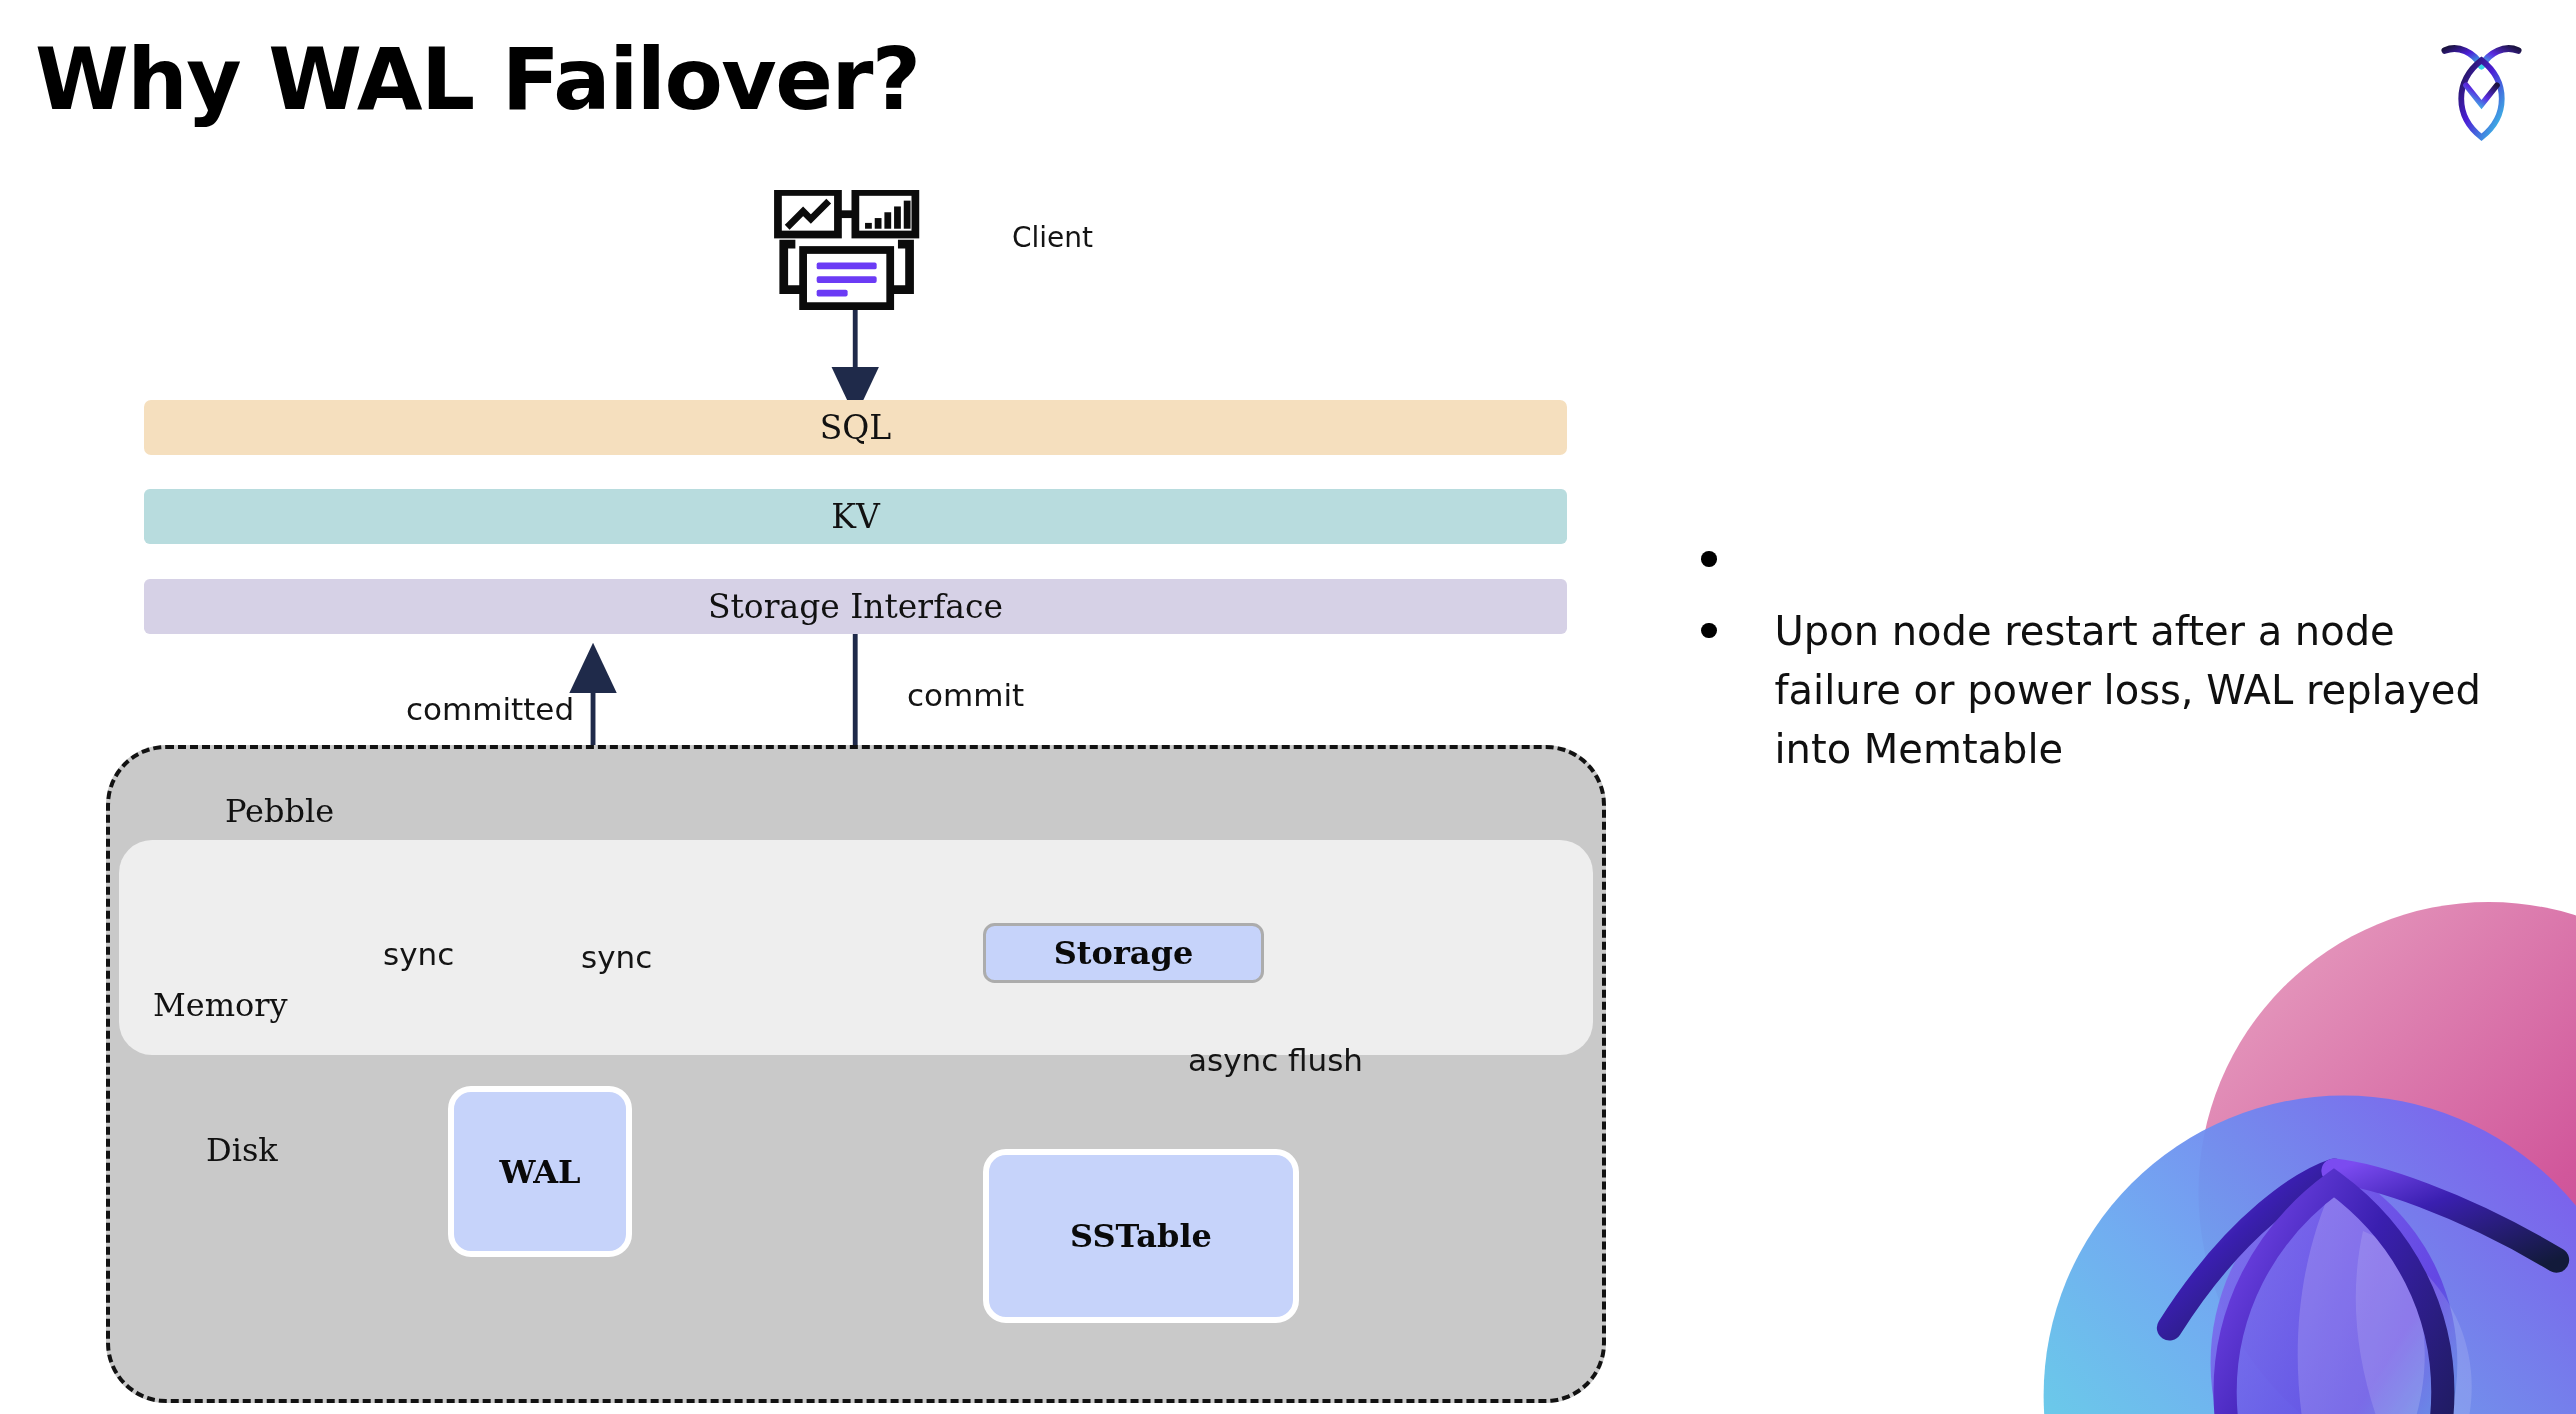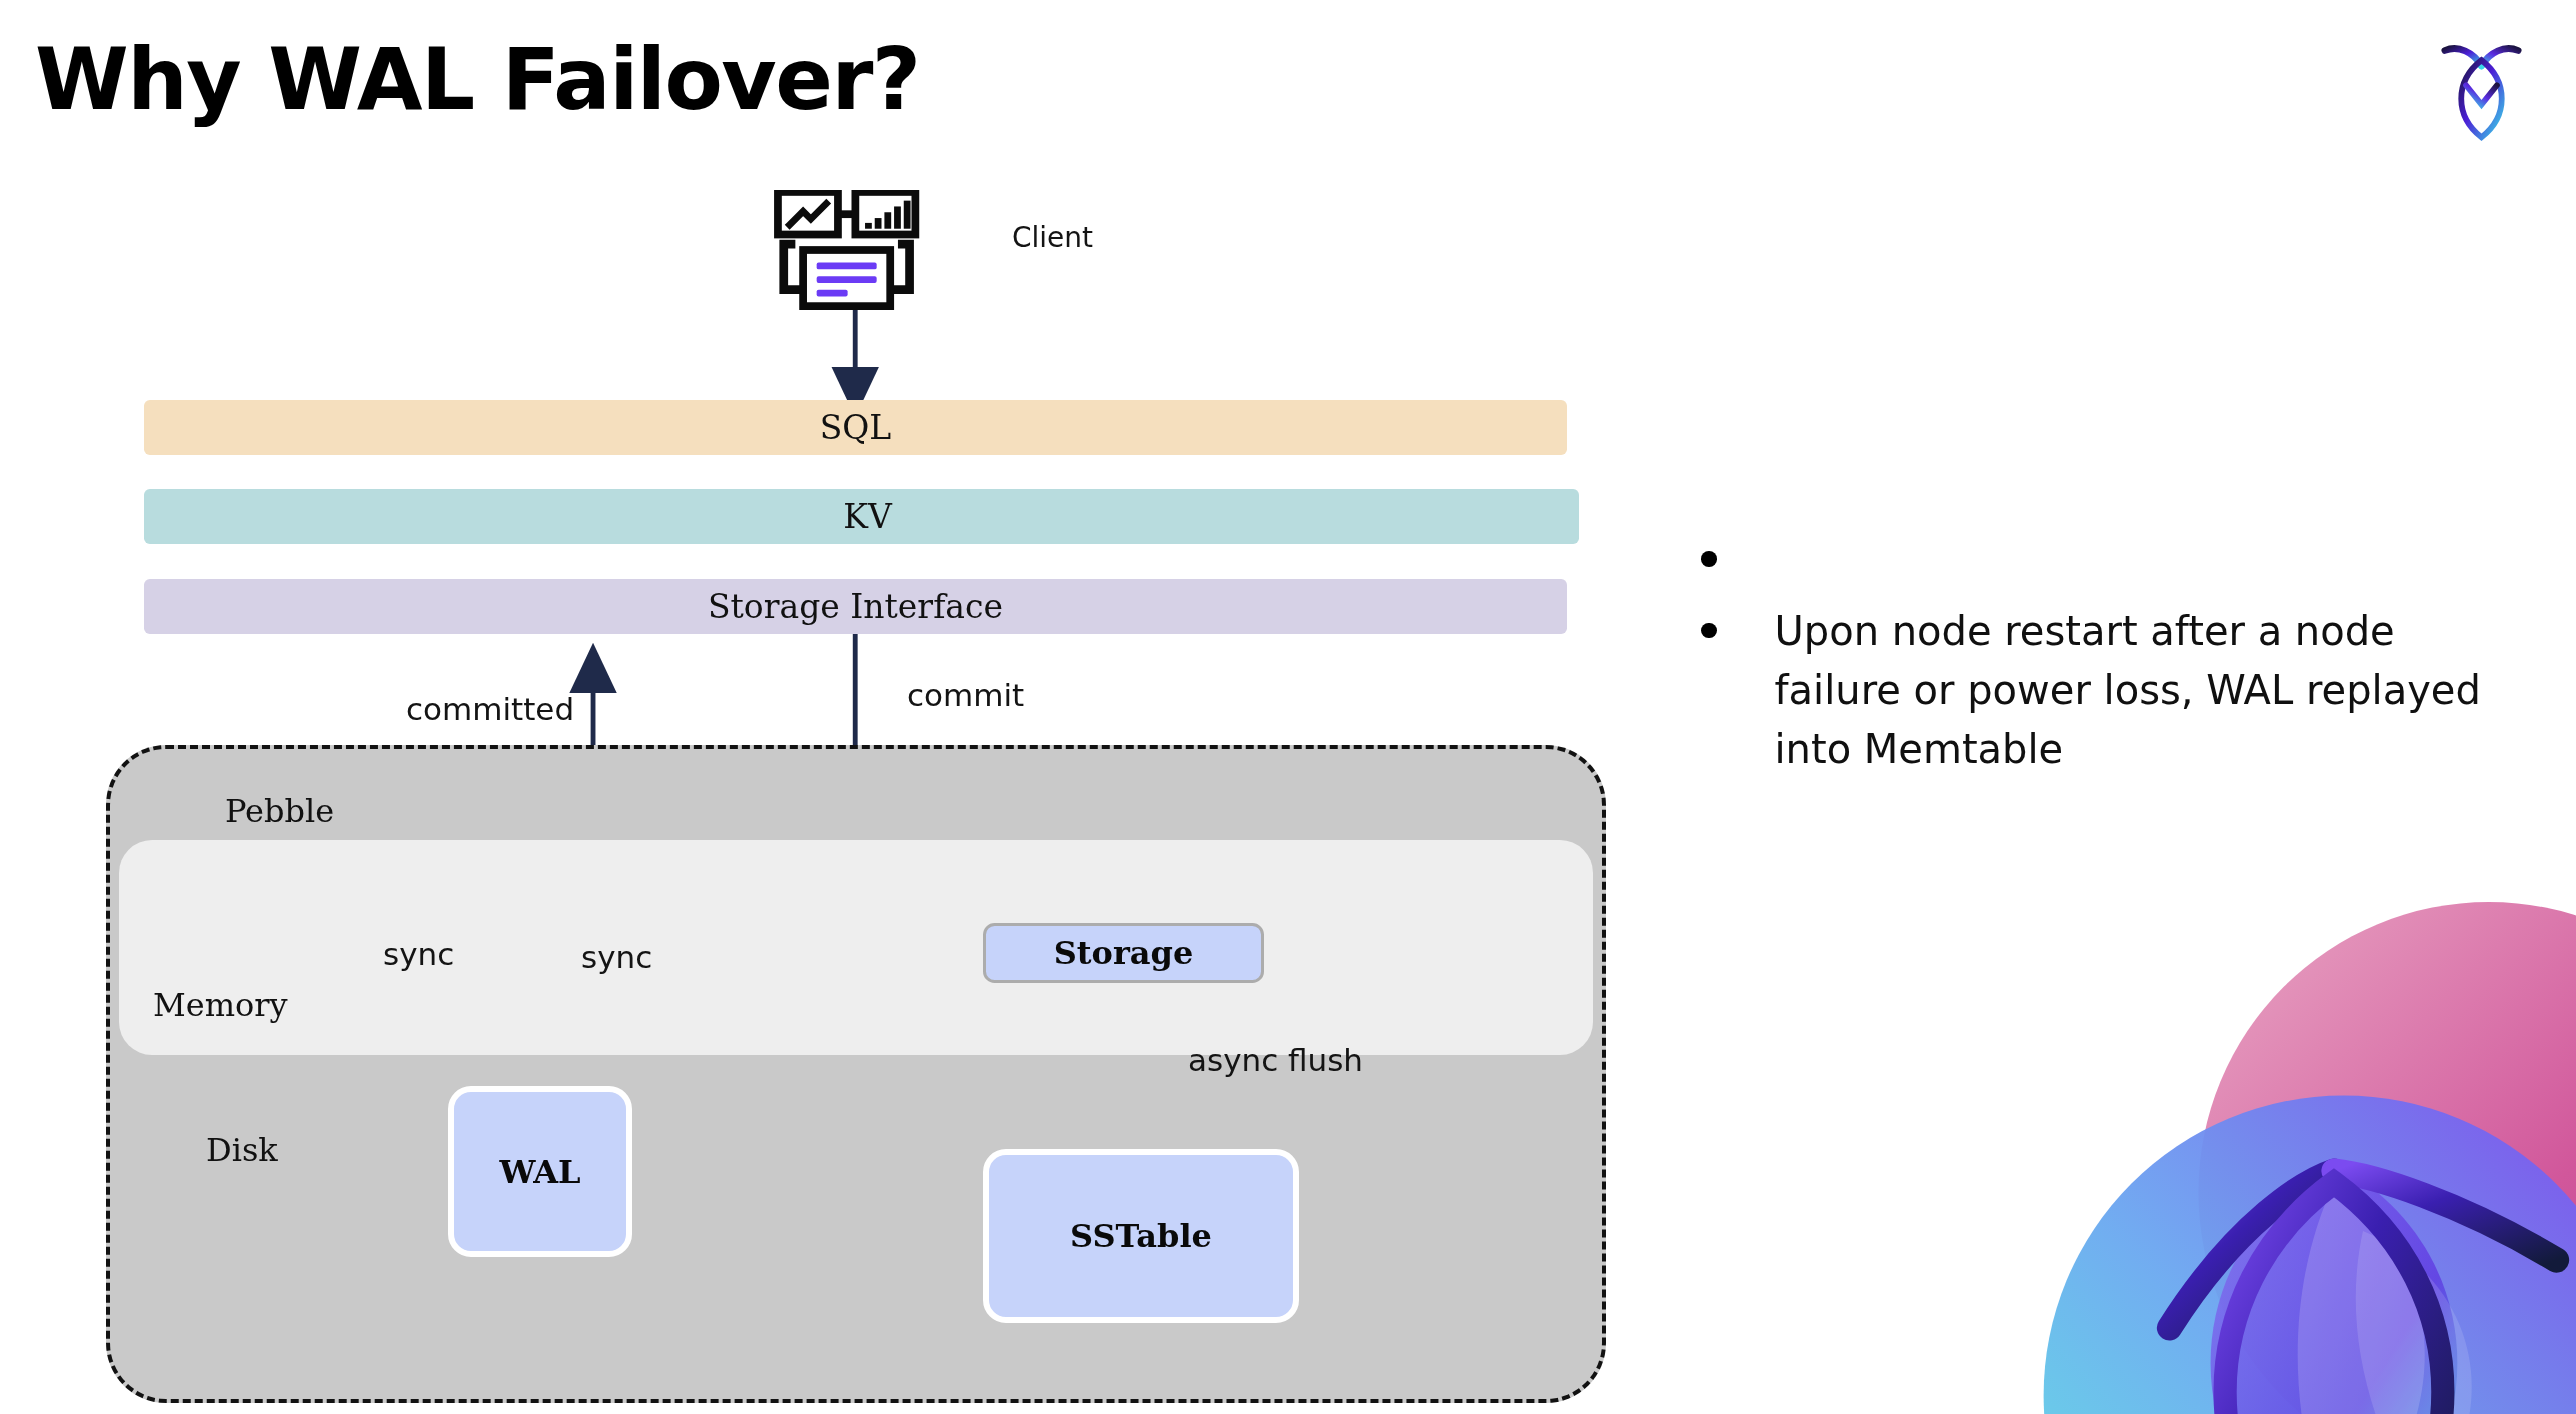--- a/index.html
+++ b/index.html
@@ -303,22 +303,22 @@
       <path d="M128 56 L140 56 L140 103 L122 103" stroke="#0B0B0B" stroke-width="9" fill="none"></path>
 
       <rect x="30" y="62" width="90" height="58" fill="#FFFFFF" stroke="#0B0B0B" stroke-width="8"></rect>
       <rect x="44" y="75" width="62" height="7" rx="2" fill="#6B3BF5"></rect>
       <rect x="44" y="89" width="62" height="7" rx="2" fill="#6B3BF5"></rect>
       <rect x="44" y="103" width="32" height="7" rx="2" fill="#6B3BF5"></rect>
     </svg>
   </div>
   <div id="client-label">Client</div>
 
-  <div class="layer-bar" id="layer-sql" style="background:#F5DFBE;">SQL</div>
-  <div class="layer-bar" id="layer-kv" style="background:#B8DCDE;padding-left:12px;">KV</div>
+  <div class="layer-bar" id="layer-sql" style="background:#F5DFBE;border-radius:7px;">SQL</div>
+  <div class="layer-bar" id="layer-kv" style="background:#B8DCDE;">KV</div>
   <div class="layer-bar" id="layer-storage" style="background:#D6D1E6;">Storage Interface</div>
 
   <div id="pebble-box"></div>
   <div id="memory-box"></div>
 
   <div class="zone-label" id="label-pebble">Pebble</div>
   <div class="zone-label" id="label-memory">Memory</div>
   <div class="zone-label" id="label-disk">Disk</div>
 
   <div class="edge-label" id="label-committed">committed</div>

